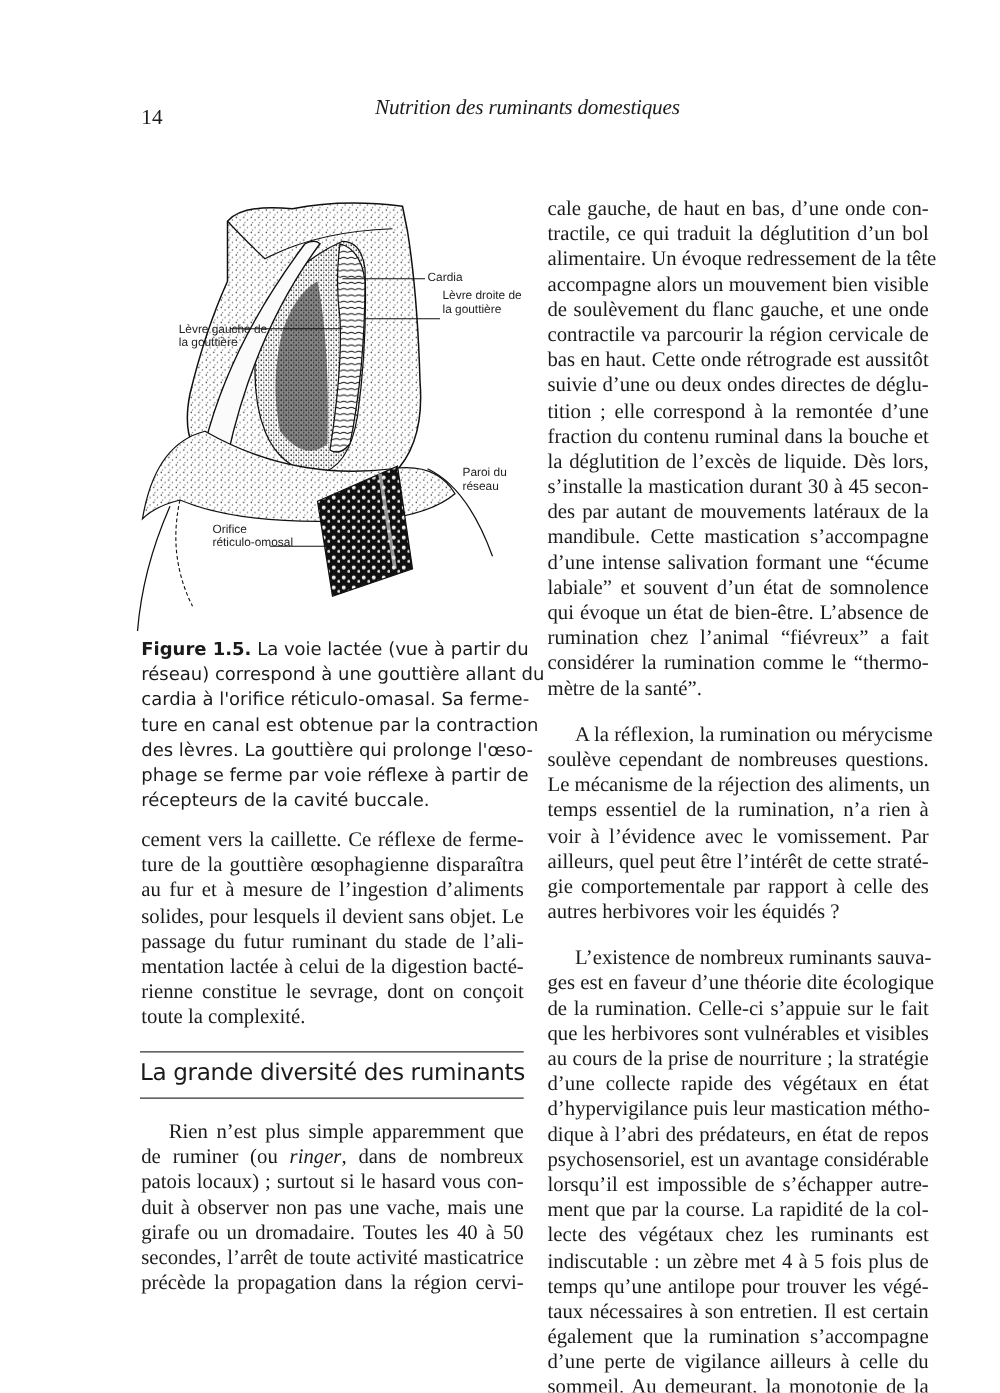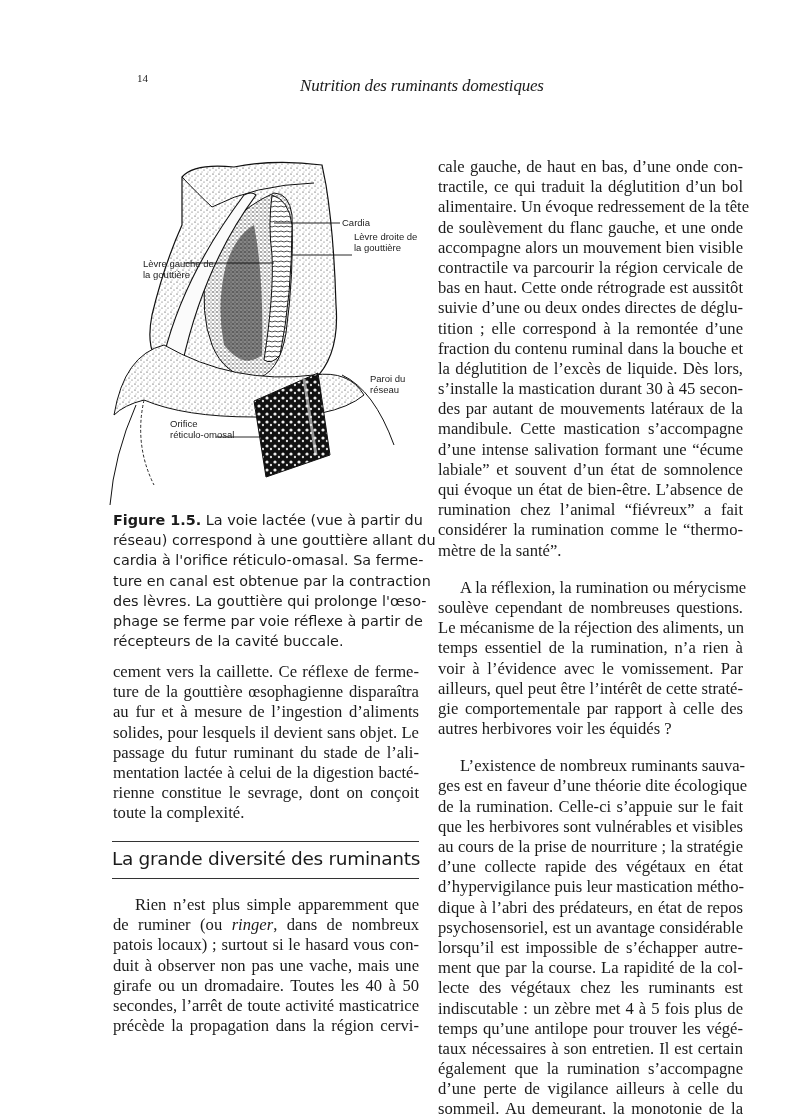--- a/index.html
+++ b/index.html
@@ -1,21 +1,21 @@
 <!DOCTYPE html>
 <html><head>
   <meta charset="utf-8">
   <style>
     html, body { margin: 0; padding: 0; background: #ffffff; }
     body { width: 800px; height: 1114px; position: relative; overflow: hidden; color: #1b1b1b; }
     .serif { font-family: "Liberation Serif", "DejaVu Serif", serif; }
     .sans { font-family: "DejaVu Sans", "Liberation Sans", sans-serif; }
     .abs { position: absolute; }
 
-    #page-number { left: 113px; top: 72px; font-size: 11px; margin-left: 24px; }
+    #page-number { left: 113px; top: 84px; font-size: 17px; }
     #running-head { left: 300px; top: 76px; font-size: 17px; font-style: italic; letter-spacing: -0.2px; text-align: right; }
 
     #figure { left: 104px; top: 155px; width: 320px; height: 350px; }
     .fig-label { position: absolute; font-family: "Liberation Sans", sans-serif; font-size: 9.5px; line-height: 11px; color: #222; white-space: nowrap; }
 
     #caption { left: 113px; top: 510px; width: 306px; font-size: 14.4px; line-height: 21.6px; text-align: justify; hyphens: manual; }
     #caption b { font-weight: bold; }
 
     .col { font-size: 16.6px; line-height: 20.2px; text-align: justify; }
     .line { display: block; text-align: justify; text-align-last: justify; white-space: nowrap; height: 20.2px; }
@@ -141,22 +141,22 @@
   <div class="line">girafe ou un dromadaire. Toutes les 40 à 50</div>
   <div class="line">secondes, l’arrêt de toute activité masticatrice</div>
   <div class="line">précède la propagation dans la région cervi-</div>
 </div>
 
 <div id="right-col" class="abs serif col">
   <div>
     <div class="line">cale gauche, de haut en bas, d’une onde con-</div>
     <div class="line">tractile, ce qui traduit la déglutition d’un bol</div>
     <div class="line">alimentaire. Un évoque redressement de la tête</div>
+    <div class="line">accompagne alors un mouvement bien visible</div>
     <div class="line">de soulèvement du flanc gauche, et une onde</div>
-    <div class="line">accompagne alors un mouvement bien visible</div>
     <div class="line">contractile va parcourir la région cervicale de</div>
     <div class="line">bas en haut. Cette onde rétrograde est aussitôt</div>
     <div class="line">suivie d’une ou deux ondes directes de déglu-</div>
     <div class="line">tition ; elle correspond à la remontée d’une</div>
     <div class="line">fraction du contenu ruminal dans la bouche et</div>
     <div class="line">la déglutition de l’excès de liquide. Dès lors,</div>
     <div class="line">s’installe la mastication durant 30 à 45 secon-</div>
     <div class="line">des par autant de mouvements latéraux de la</div>
     <div class="line">mandibule. Cette mastication s’accompagne</div>
     <div class="line">d’une intense salivation formant une “écume</div>

